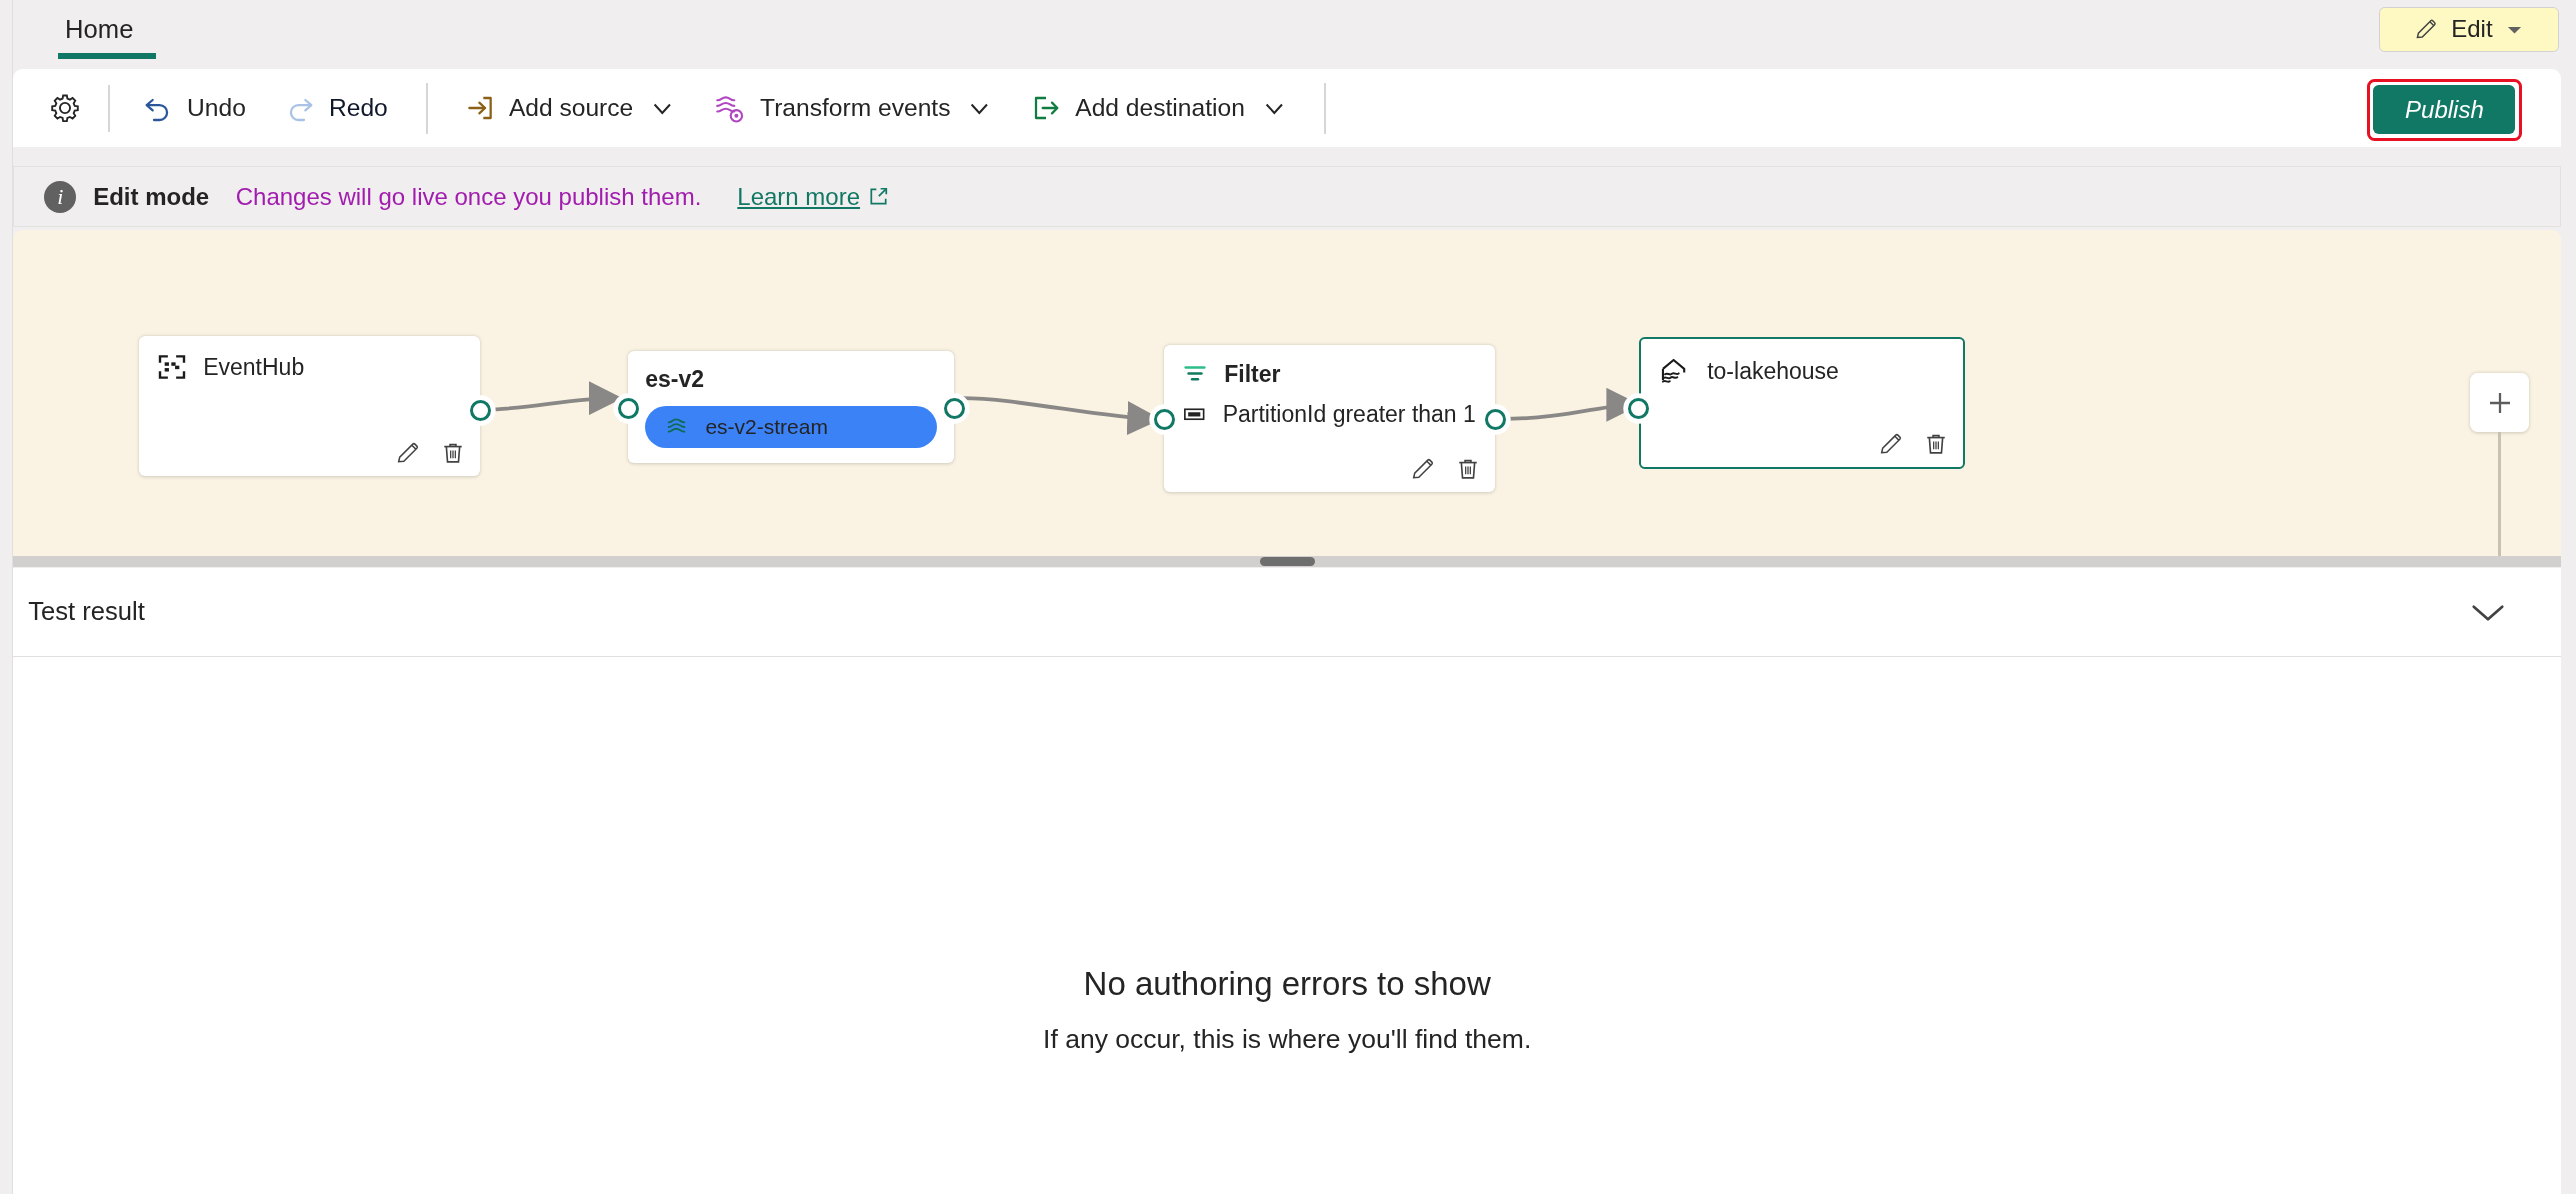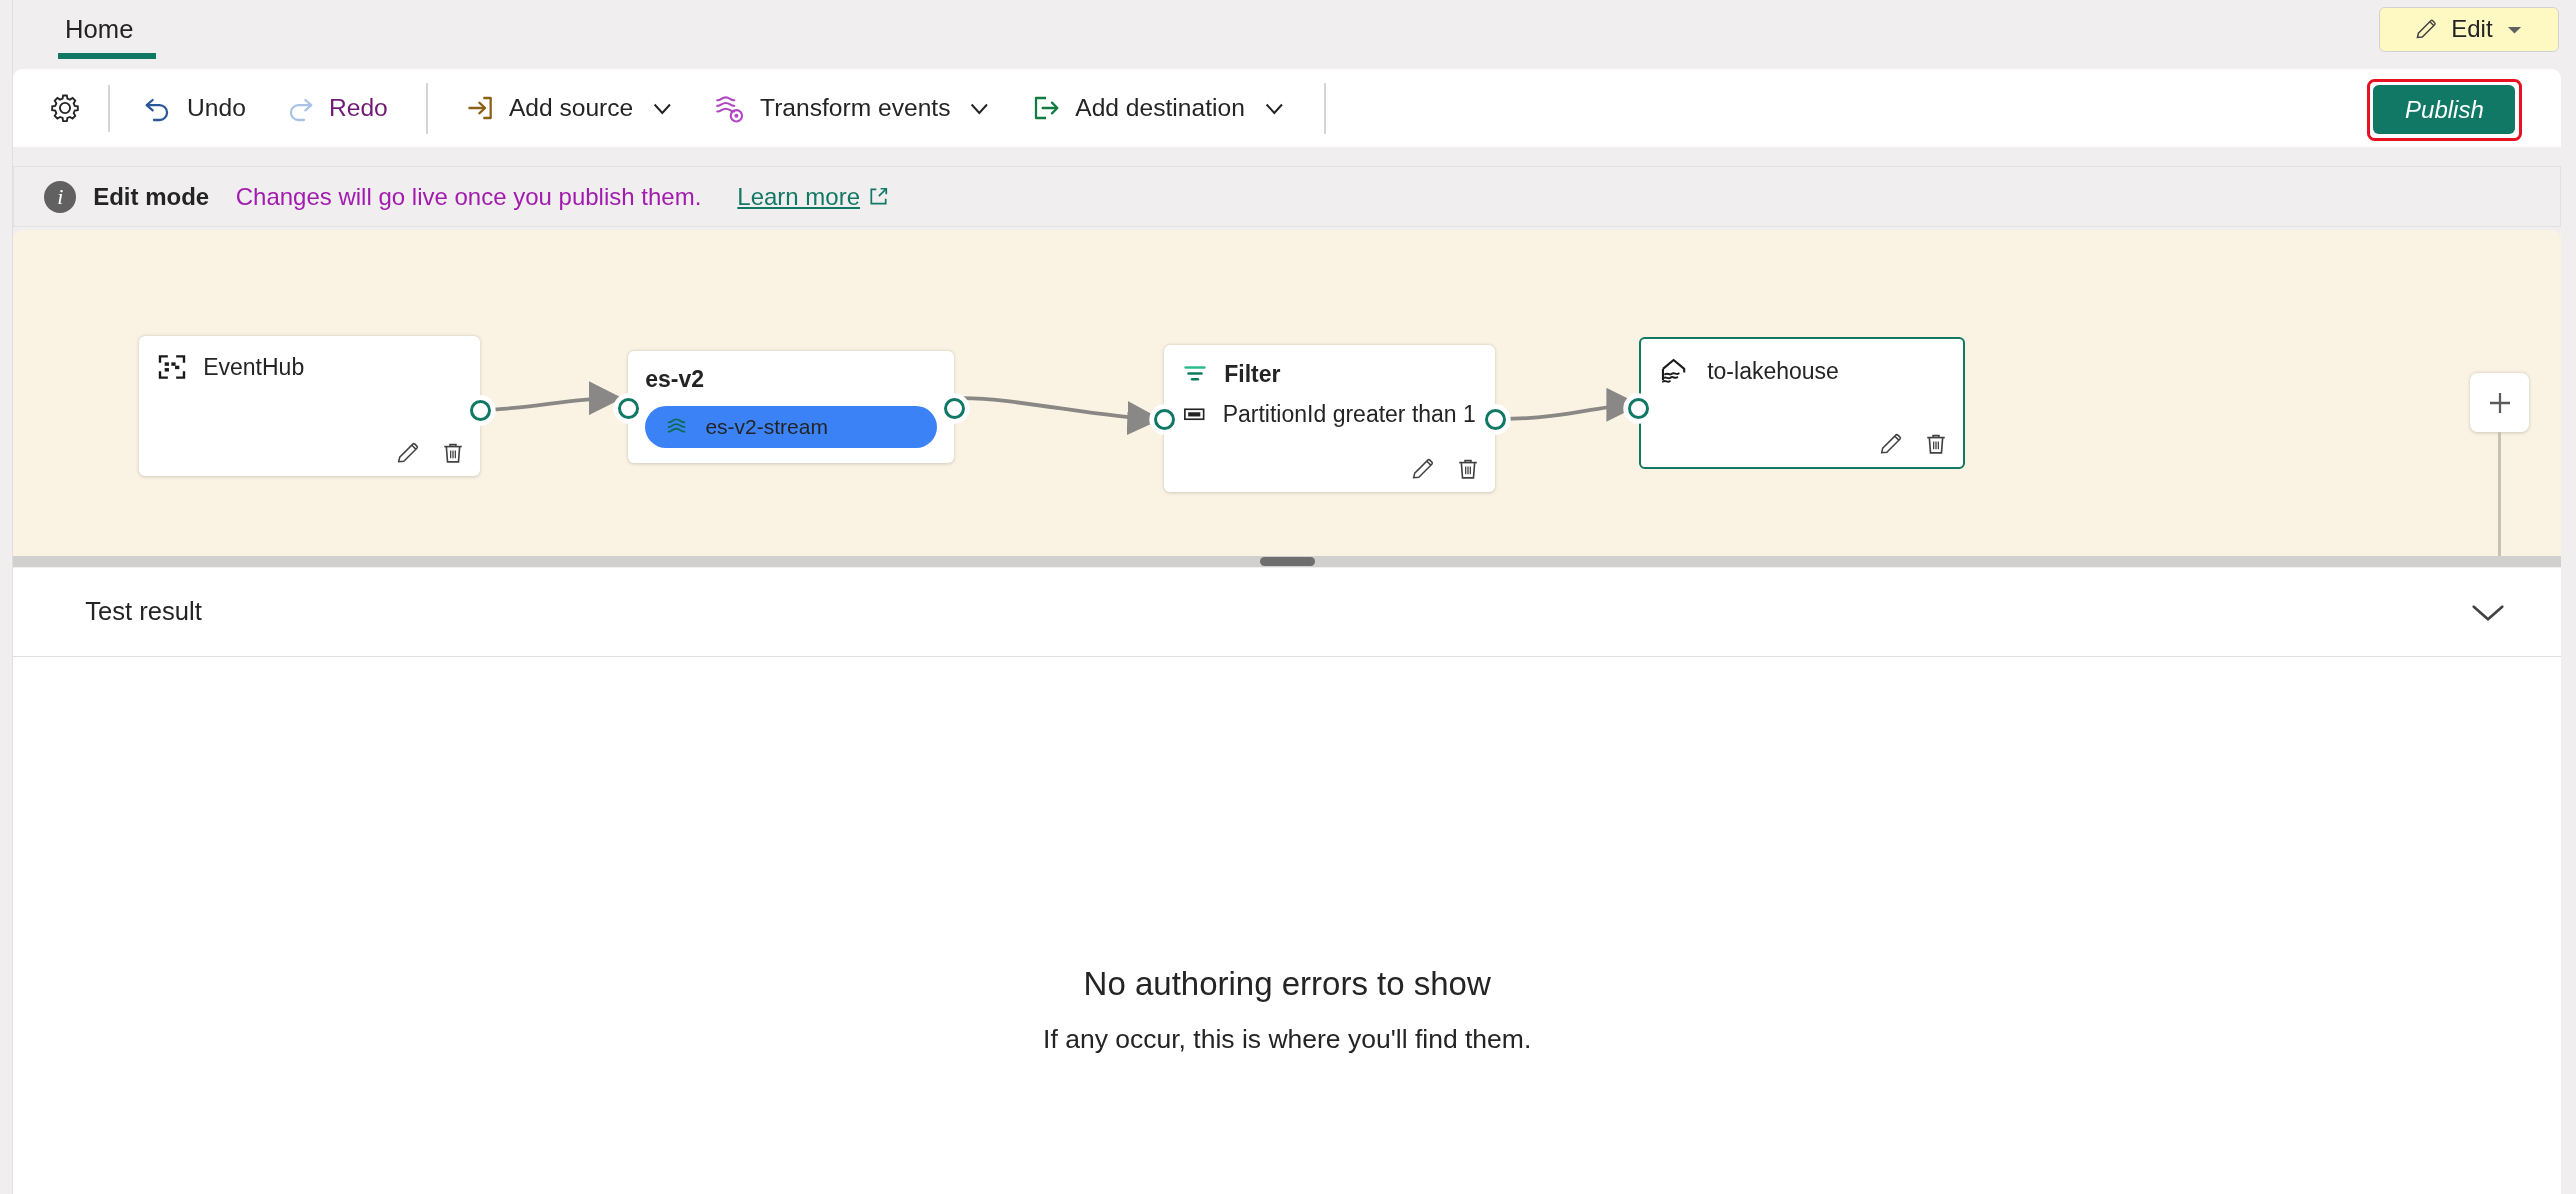--- a/index.html
+++ b/index.html
@@ -70,21 +70,21 @@
   .tb-item {
     display: flex; align-items: center;
     gap: 13.2px;
     height: 55px;
     padding: 0 19px;
     border-radius: 5.7px;
     cursor: pointer;
     white-space: nowrap;
   }
   .tb-label { font-size: 24.6px; color: #242424; }
-  .tb-label.disabled { color: #701a75; }
+  .tb-label.disabled { color: #0f172a; }
   .tb-sep {
     width: 1.9px; height: 47px;
     background: #d6d6d6;
     margin: 0 13.2px;
   }
   .tb-sep.tall { height: 51px; margin: 0 17px 0 19px; }
   .publish-wrap {
     position: absolute; right: 39px; top: 9.5px;
     padding: 3.8px;
     border: 3.8px solid #e81123;
@@ -222,21 +222,20 @@
   .bottom-panel {
     position: absolute; left: 13.2px; top: 568px;
     width: 2548px; height: 626px;
     background: #ffffff;
   }
   .panel-tabs {
     position: relative;
     height: 89px;
     border-bottom: 1.9px solid #e1dfdd;
     display: flex; align-items: flex-end;
-    padding-left: 57px;
   }
   .panel-tab {
     position: relative;
     height: 89px;
     display: flex; align-items: center;
     padding: 0 15px;
     margin-right: 59px;
     cursor: pointer;
   }
   .panel-tab-label { font-size: 25.6px; color: #242424; }

